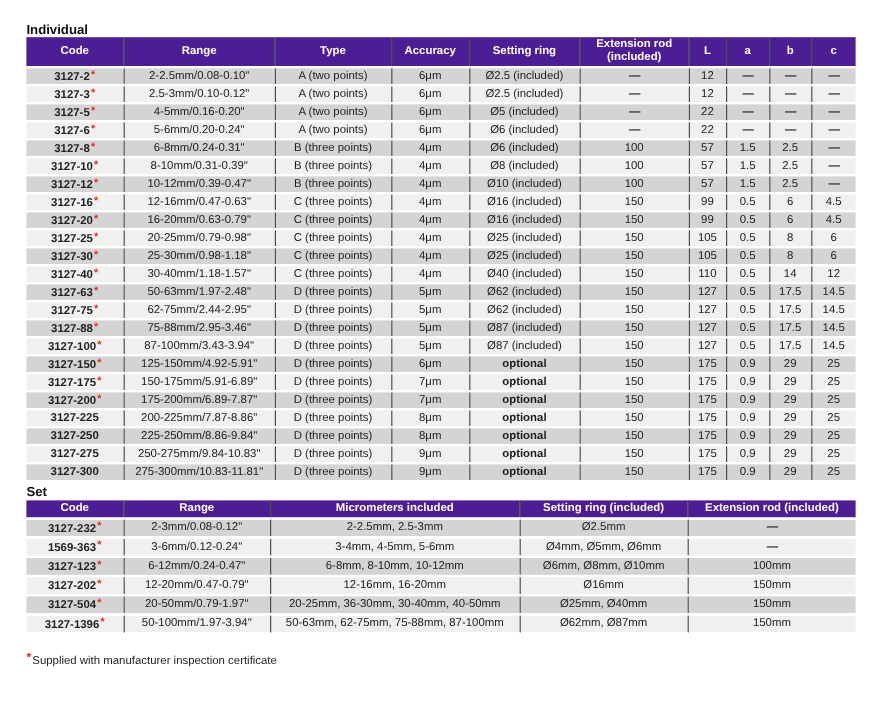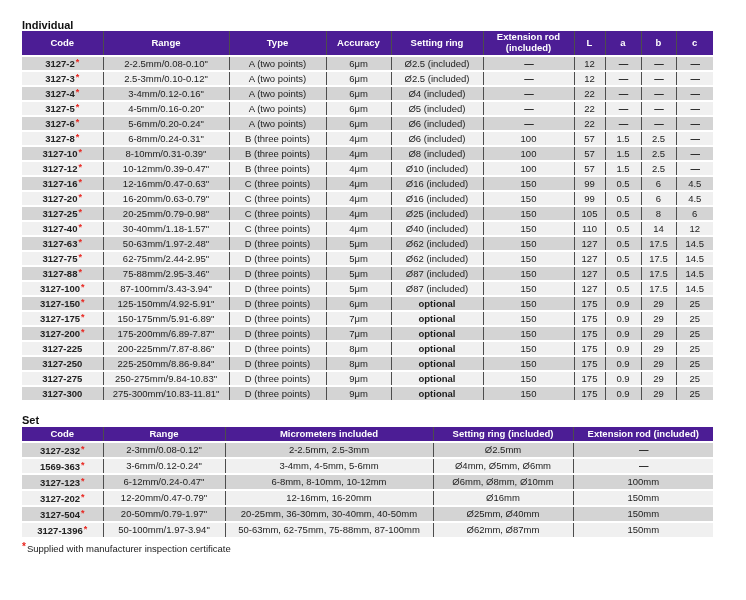--- a/index.html
+++ b/index.html
@@ -33,22 +33,22 @@
   #individual-table td { height:13px; }
   #set-table th { height:12px; }
   #set-table td { height:14px; }
 
   .al { text-align:left; padding-left:7px; }
   .code { font-weight:bold; text-align:center; color:#222; }
   .star { color:#e8251f; font-weight:bold; font-size:9px; vertical-align:2px; margin-left:1px; }
   .opt { font-weight:bold; }
   .dash { font-weight:bold; letter-spacing:-1px; }
 
-  .set-title { margin-top:14px; height:13px; line-height:13px; }
-  .footnote { margin-top:4px; font-size:9.5px; color:#222; }
+  .set-title { margin-top:4px; height:13px; line-height:13px; }
+  .footnote { margin-top:16px; font-size:9.5px; color:#222; }
   .footnote .star { font-size:10px; vertical-align:2px; margin:0 1px 0 0; }
 </style>
 </head>
 <body>
 
 <div class="wrap">
 
   <div class="sec-title">Individual</div>
 
   <table class="grid" id="individual-table">
@@ -97,32 +97,20 @@
           <td class="al">A (two points)</td>
           <td>6μm</td>
           <td>Ø2.5 (included)</td>
           <td class="dash">—</td>
           <td>12</td>
           <td class="dash">—</td>
           <td class="dash">—</td>
           <td class="dash">—</td>
         </tr>
         <tr>
-          <td class="code"><span>3127-4</span><span class="star">*</span></td>
-          <td class="al">3-4mm/0.12-0.16"</td>
-          <td class="al">A (two points)</td>
-          <td>6μm</td>
-          <td>Ø4 (included)</td>
-          <td class="dash">—</td>
-          <td>22</td>
-          <td class="dash">—</td>
-          <td class="dash">—</td>
-          <td class="dash">—</td>
-        </tr>
-        <tr>
           <td class="code"><span>3127-5</span><span class="star">*</span></td>
           <td class="al">4-5mm/0.16-0.20"</td>
           <td class="al">A (two points)</td>
           <td>6μm</td>
           <td>Ø5 (included)</td>
           <td class="dash">—</td>
           <td>22</td>
           <td class="dash">—</td>
           <td class="dash">—</td>
           <td class="dash">—</td>
@@ -195,20 +183,32 @@
           <td>Ø16 (included)</td>
           <td>150</td>
           <td>99</td>
           <td>0.5</td>
           <td>6</td>
           <td>4.5</td>
         </tr>
         <tr>
           <td class="code"><span>3127-25</span><span class="star">*</span></td>
           <td class="al">20-25mm/0.79-0.98"</td>
+          <td class="al">C (three points)</td>
+          <td>4μm</td>
+          <td>Ø25 (included)</td>
+          <td>150</td>
+          <td>105</td>
+          <td>0.5</td>
+          <td>8</td>
+          <td>6</td>
+        </tr>
+        <tr>
+          <td class="code"><span>3127-30</span><span class="star">*</span></td>
+          <td class="al">25-30mm/0.98-1.18"</td>
           <td class="al">C (three points)</td>
           <td>4μm</td>
           <td>Ø25 (included)</td>
           <td>150</td>
           <td>105</td>
           <td>0.5</td>
           <td>8</td>
           <td>6</td>
         </tr>
         <tr>

